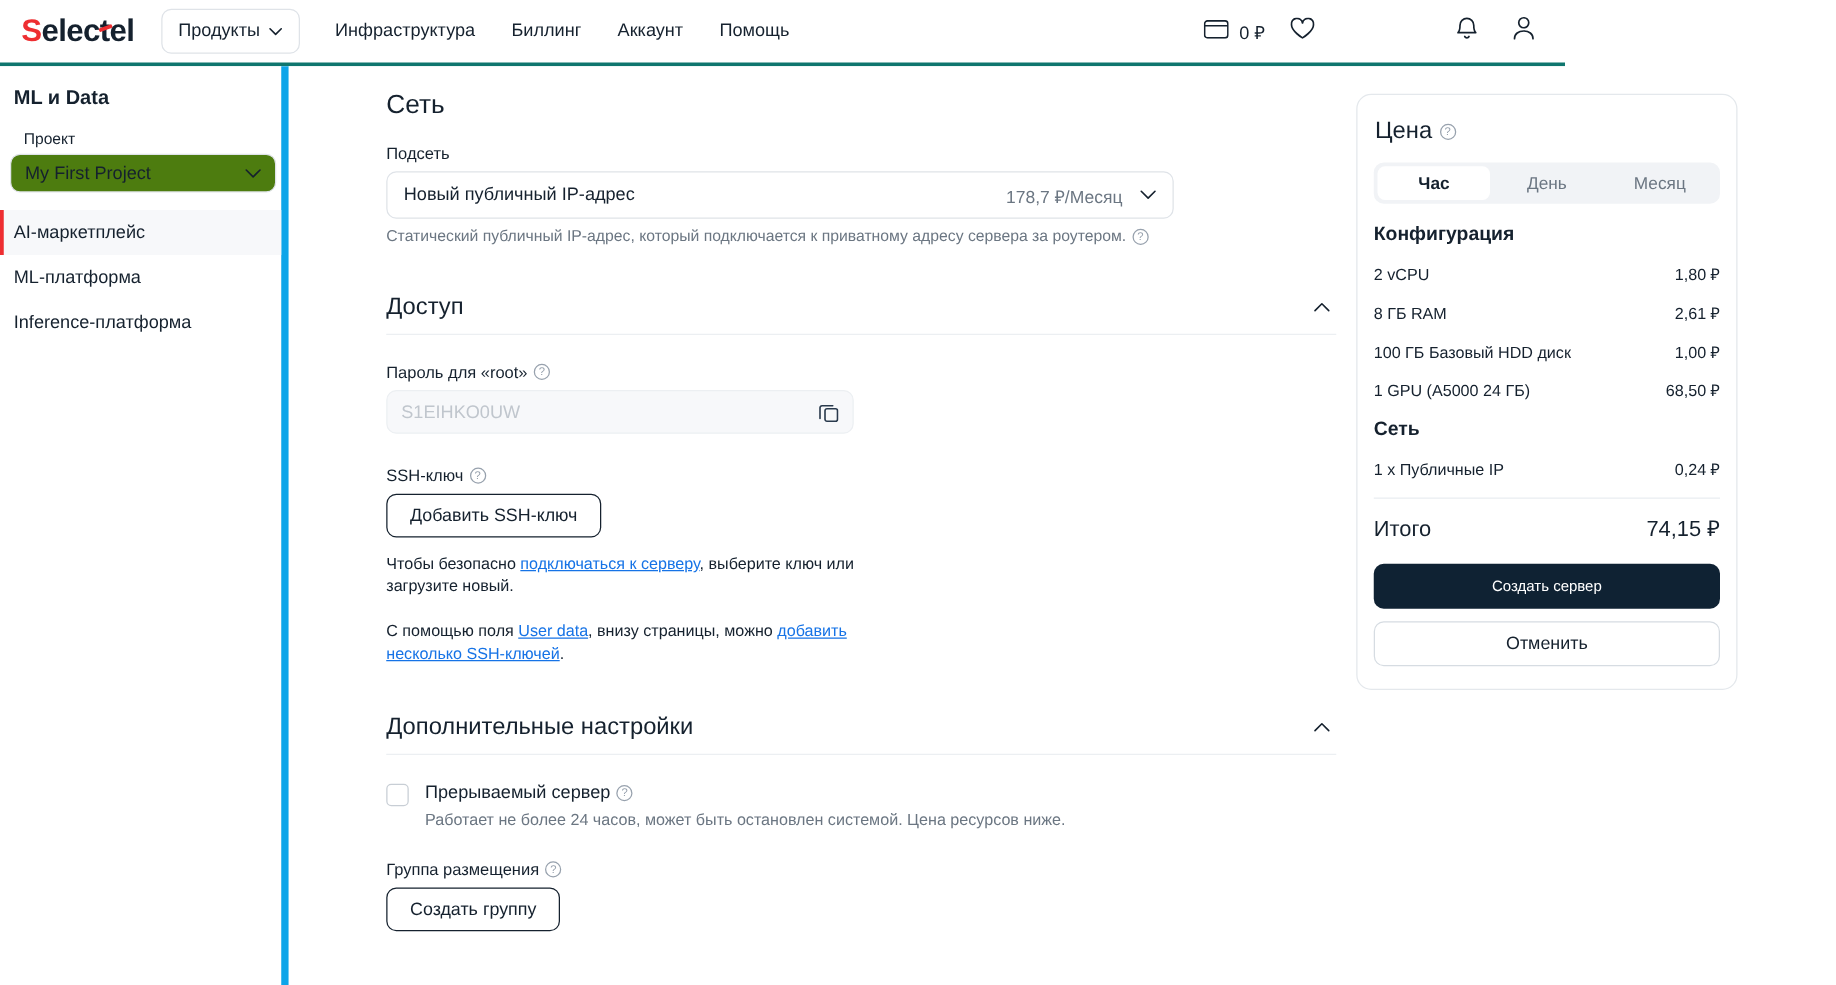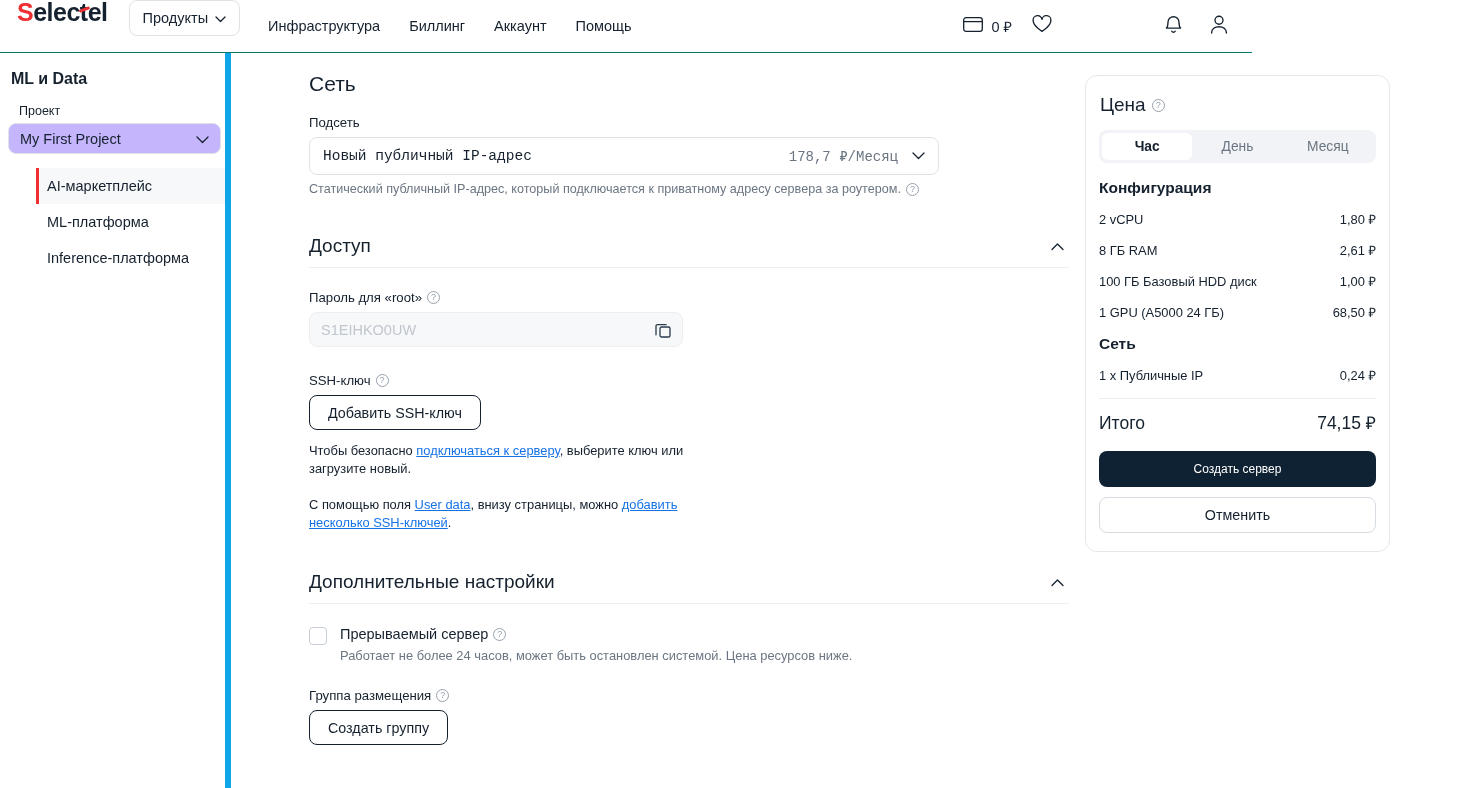--- a/index.html
+++ b/index.html
@@ -8,22 +8,22 @@
     background: #ffffff;
     font-family: "Liberation Sans", sans-serif;
     color: #15212e;
     overflow: hidden;
   }
   .page { position: relative; width: 1469px; height: 788px; }
 
   
   .header {
     position: absolute; top: 0; left: 0; width: 1252px; height: 53px;
-    background: #fff; border-bottom: 1px solid #0f766e;
-    display: flex; 
+    background: #fff; border-bottom: 3px solid #0f766e;
+    display: flex; align-items: center;
   }
   .logo {
     margin-left: 17px; font-size: 25px; font-weight: 700;
     letter-spacing: -0.5px; color: #15212e;
     position: relative; line-height: 1; user-select: none;
   }
   .logo .s-red { color: #ee2e31; }
   .logo .t-wrap { position: relative; display: inline-block; }
   .logo .t-bar {
     position: absolute; left: -1px; top: 8px; width: 11px; height: 3px;
@@ -57,26 +57,26 @@
     background: #fff; border-right: 6px solid #0ea5e9;
   }
   .sidebar-title {
     margin: 17px 0 0 11px; font-size: 16px; font-weight: 700; color: #15212e;
   }
   .project-label {
     margin: 16px 0 5px 19px; font-size: 12.5px; color: #15212e;
   }
   .project-select {
     margin-left: 8px; width: 213px; height: 31px;
-    border: 1px solid #dfe3e8; border-radius: 8px; background: #c4b5fd;
+    border: 1px solid #dfe3e8; border-radius: 8px; background: #4d7c0f;
     display: flex; align-items: center; padding: 0 11px;
     font-size: 14.5px; color: #15212e; cursor: pointer;
   }
   .project-select .chev { margin-left: auto; }
-  .nav-list { margin-top: 14px; padding-left: 36px; }
+  .nav-list { margin-top: 14px; }
   .nav-item {
     position: relative; height: 36px; display: flex; align-items: center;
     padding-left: 11px; font-size: 14.5px; color: #15212e; cursor: pointer;
   }
   .nav-item.active { background: #f7f8fa; }
   .nav-item.active::before {
     content: ""; position: absolute; left: 0; top: 0; width: 3px; height: 36px;
     background: #ee2e31;
   }
 
@@ -88,21 +88,21 @@
   .content { position: absolute; left: 78px; top: 0; width: 760px; }
 
   .h-section { font-size: 21px; font-weight: 400; color: #15212e; }
   .field-label { font-size: 13.2px; color: #15212e; }
 
   .subnet-block { margin-top: 19px; }
   .subnet-select {
     margin-top: 7px; width: 630px; height: 38px;
     border: 1px solid #dfe3e8; border-radius: 8px; background: #fff;
     display: flex; align-items: center; padding: 0 13px;
-    font-size: 14.5px; color: #15212e; cursor: pointer; font-family: Liberation Mono, monospace;
+    font-size: 14.5px; color: #15212e; cursor: pointer;
   }
   .subnet-price { margin-left: auto; color: #6b7682; font-size: 14px; }
   .subnet-select .chev { margin-left: 14px; }
   .hint {
     margin-top: 7px; font-size: 12.6px; color: #6b7682;
     display: flex; align-items: center; gap: 5px;
   }
   .para {
     margin-top: 21px; font-size: 14.6px; line-height: 21px; color: #15212e;
     max-width: 640px;

